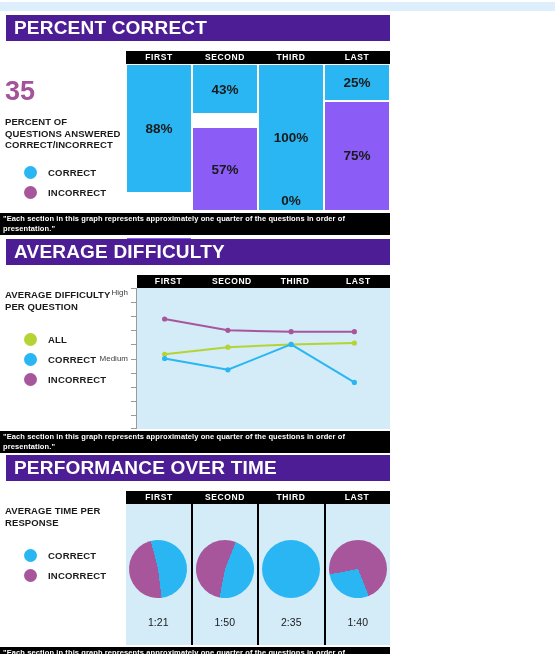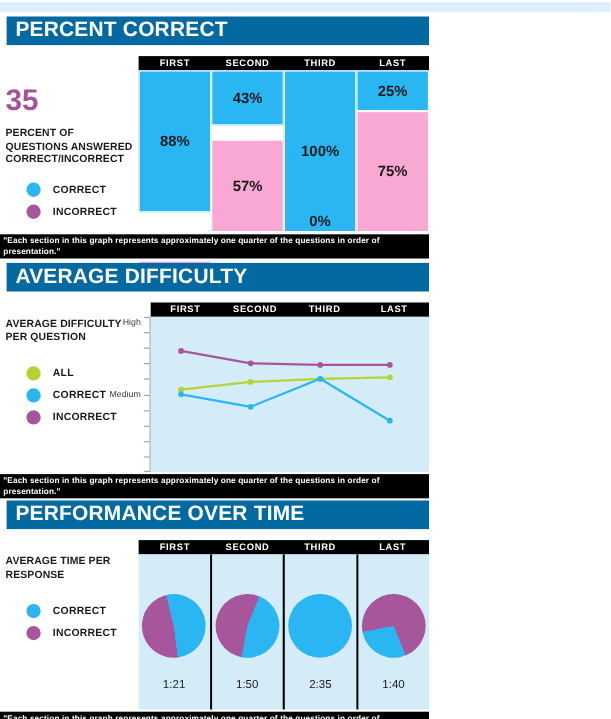--- a/index.html
+++ b/index.html
@@ -14,21 +14,21 @@
     position:absolute;left:0;top:2px;width:555px;height:9px;
     background:#ddeffc;
   }
   .page{
     position:absolute;left:0;top:11px;width:555px;height:643px;
   }
   
   .panel{position:absolute;left:0;width:396px;}
   .banner{
     position:absolute;left:6px;width:384px;height:26px;
-    background:#0369a1;
+    background:#4c1d95;
     color:#ffffff;
     font-size:19px;font-weight:bold;
     letter-spacing:.2px;
     line-height:26px;
     padding-left:8px;
     box-sizing:border-box;
     white-space:nowrap;
   }
   .sidetext{
     position:absolute;left:5px;
@@ -62,21 +62,21 @@
     letter-spacing:.1px;
   }
   
   .stackwrap{position:absolute;display:flex;}
   .stackcol{position:relative;height:100%;box-sizing:border-box;}
   .seg{position:absolute;left:0;width:100%;box-sizing:border-box;
        display:flex;align-items:center;justify-content:center;
        border:1px solid #ffffff;}
   .seg span{font-size:13.5px;font-weight:bold;color:#1a1a1a;}
   .seg.correct{background:#29b6f2;}
-  .seg.incorrect{background:#f9a8d4;}
+  .seg.incorrect{background:#8b5cf6;}
   
   .plot{position:absolute;background:#d3ecf8;}
   .axis{position:absolute;width:1px;background:#9a9a9a;}
   .tick{position:absolute;width:5px;height:1px;background:#9a9a9a;}
   .ylab{position:absolute;font-size:8px;color:#3d3d3d;text-align:right;width:44px;}
   
   .piewrap{position:absolute;display:flex;}
   .piecol{flex:1 1 0;position:relative;background:#d3ecf8;border-right:2px solid #000000;}
   .piecol:last-child{border-right:none;}
   .pie{position:absolute;border-radius:50%;}

